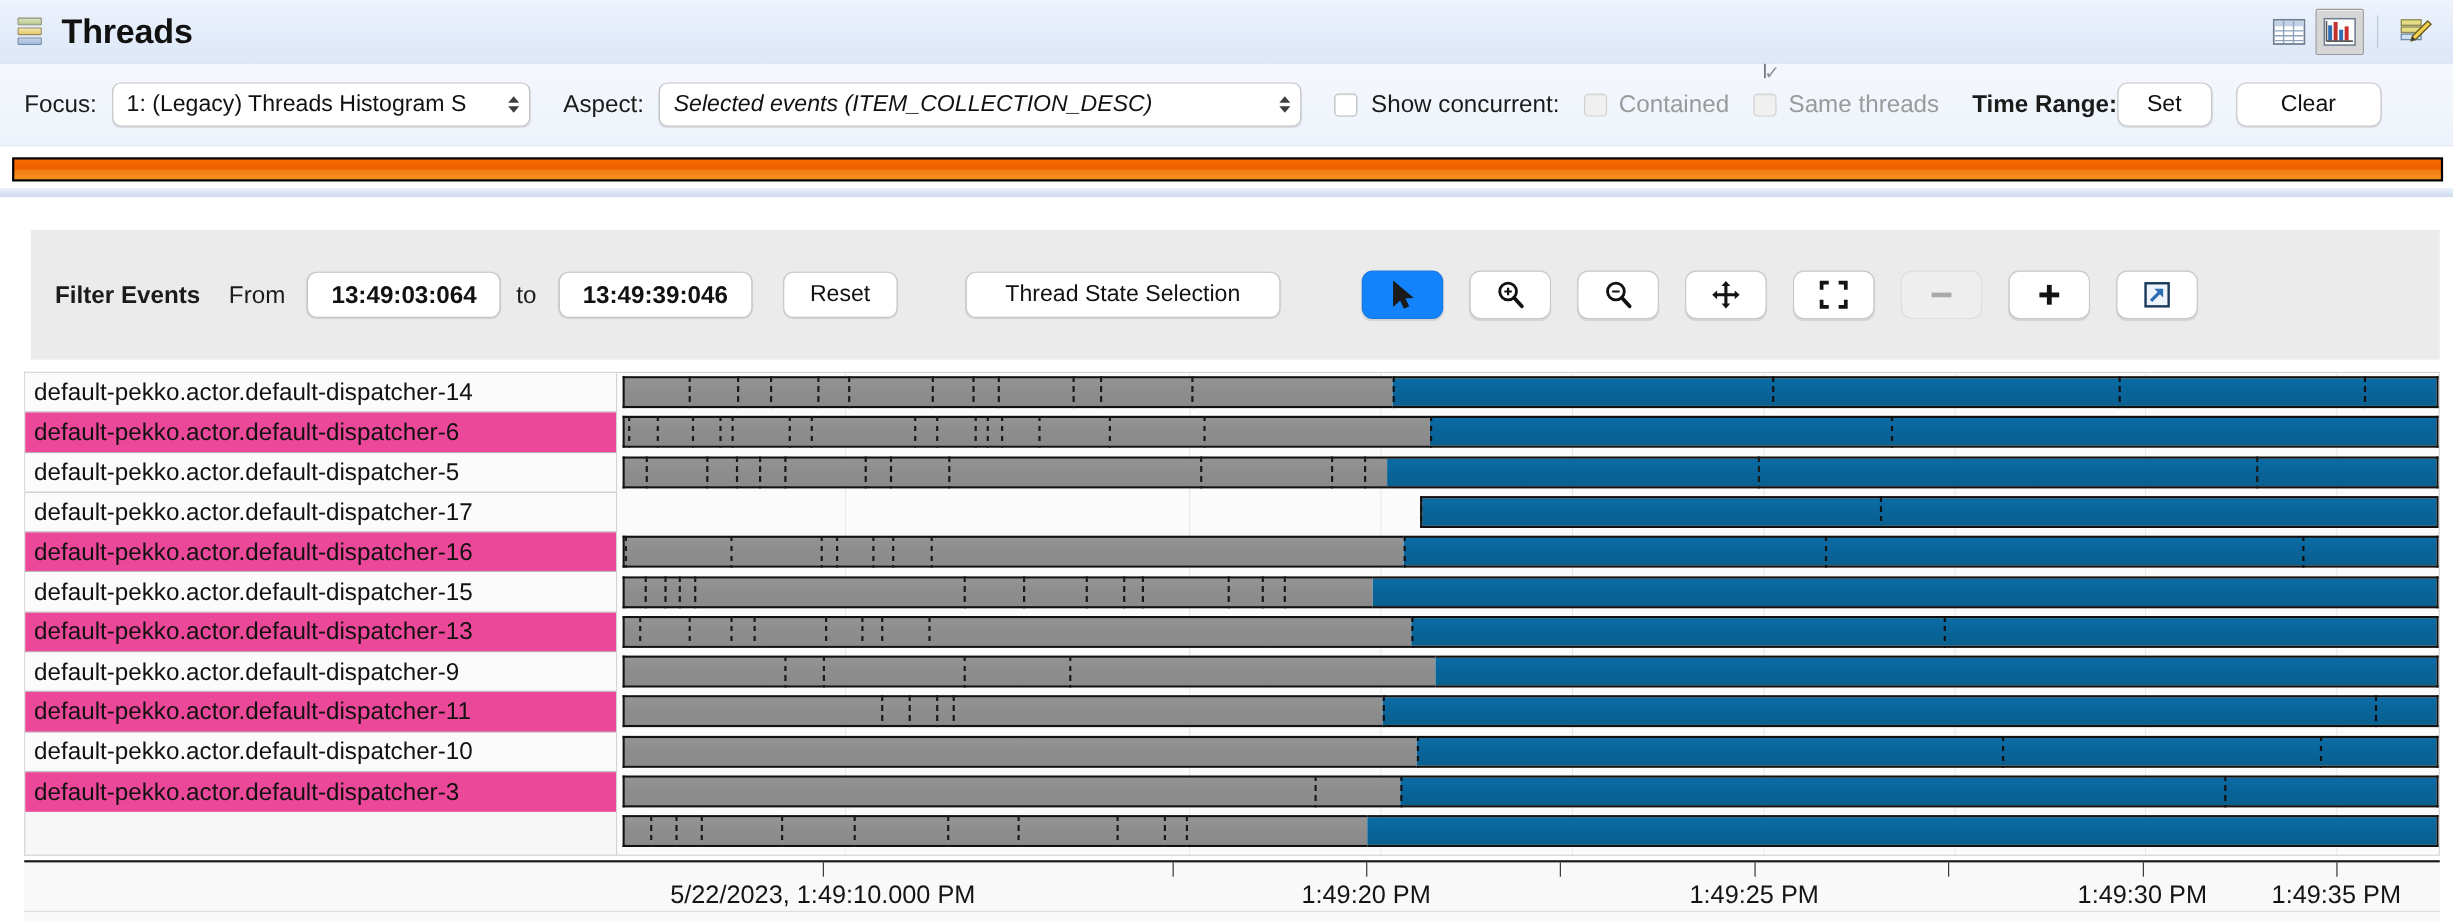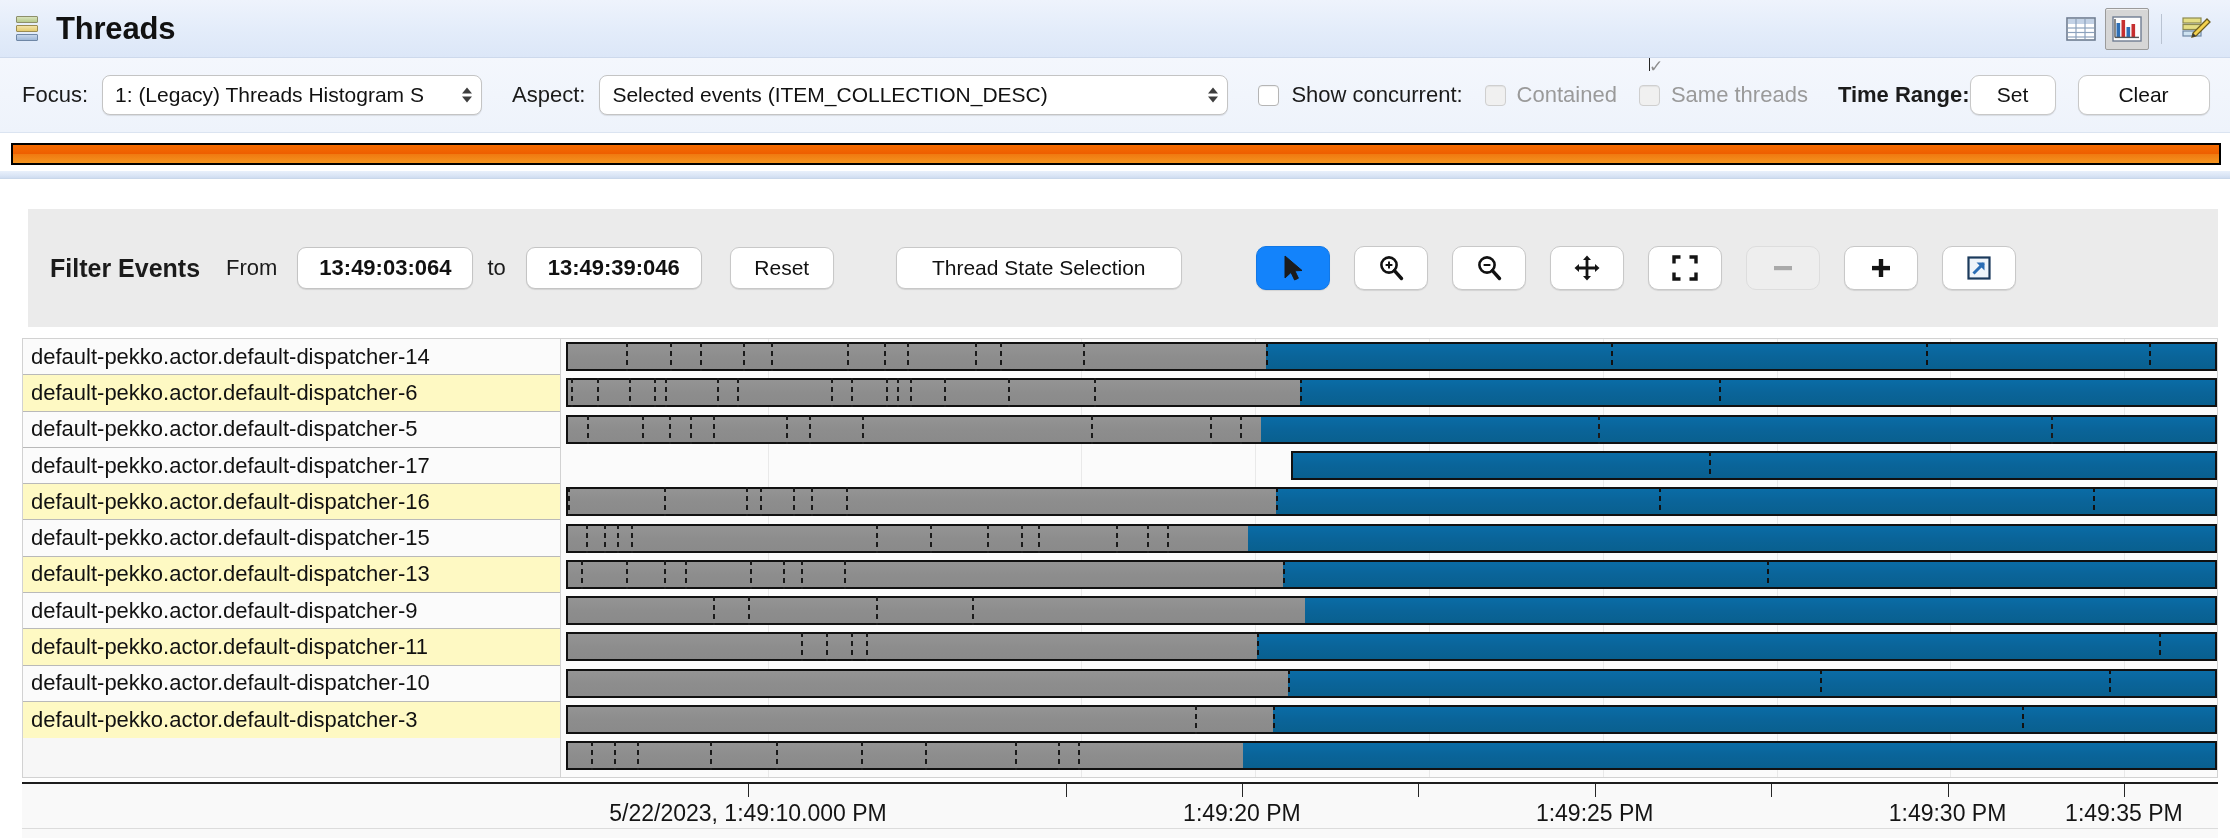--- a/index.html
+++ b/index.html
@@ -138,21 +138,21 @@
   .names-col {
     position: absolute; left: 0; top: 0; width: 538px; height: 440px;
     background: #f7f7f7; border: 1px solid #d2d2d2; border-right: none;
   }
   .name-row {
     height: 36.3px; display: flex; align-items: center;
     padding-left: 8px; font-size: 22px; color: #111;
     border-bottom: 1px solid #b9b9b9;
     overflow: hidden; white-space: nowrap;
   }
-  .name-row.alt { background: #fef9c3; text-align: right; }
+  .name-row.alt { background: #ec4899; text-align: right; }
   .name-row.plain { background: #fbfbfb; }
   .name-row:last-child { border-bottom: none; }
 
   .canvas {
     position: absolute; left: 538px; top: 0; width: 1658px; height: 440px;
     background: #fbfbfb; border: 1px solid #d2d2d2; overflow: hidden;
   }
   .gridline { position: absolute; top:0; bottom:0; width:1px; background: rgba(0,0,0,0.07); }
   .track {
     position: absolute; left: 0; width: 100%; height: 36.3px;
@@ -242,21 +242,21 @@
     <div class="lbl" style="margin-left:22px;">Focus:</div>
     <div class="combo" style="width:380px; margin-left:14px;">
       <span>1: (Legacy) Threads Histogram S</span>
       <span class="arrows">
         <span class="tri-up"></span>
           <span class="tri-dn"></span>
       </span>
     </div>
 
     <div class="lbl" style="margin-left:30px;">Aspect:</div>
-    <div class="combo" style="width:629px; margin-left:14px;">
+    <div class="combo" style="width:584px; margin-left:14px;font-style:italic;">
       <span>Selected events (ITEM_COLLECTION_DESC)</span>
       <span class="arrows">
         <span class="tri-up"></span>
           <span class="tri-dn"></span>
       </span>
     </div>
 
     <div style="display:flex;align-items:center;gap:12px;margin-left:30px;">
       <span class="cbx"></span>
       <span class="lbl">Show concurrent:</span>
@@ -279,21 +279,21 @@
     <div class="btn" style="margin-left:22px;width:132px;padding:0;">Clear</div>
   </div>
 
   <div class="progress-wrap">
     <div class="progress-fill"></div>
   </div>
   <div class="seam"></div>
 
   <div class="filter-panel">
     <div class="fp-inner">
-      <div class="lbl bold" style="font-size:25px;">Filter Events</div>
+      <div class="lbl bold" style="font-size:22px;">Filter Events</div>
       <div class="lbl" style="margin-left:26px;">From</div>
       <div class="input-box" style="margin-left:20px;">13:49:03:064</div>
       <div class="lbl" style="margin-left:14px;">to</div>
       <div class="input-box" style="margin-left:20px;">13:49:39:046</div>
       <div class="btn" style="margin-left:28px;width:104px;padding:0;height:42px;">Reset</div>
       <div class="btn" style="margin-left:62px;width:286px;padding:0;height:42px;">Thread State Selection</div>
 
       <div style="display:flex;align-items:center;gap:24px;margin-left:74px;">
         <div class="icon-btn sel">
           <svg width="22" height="28" viewBox="0 0 22 28">

